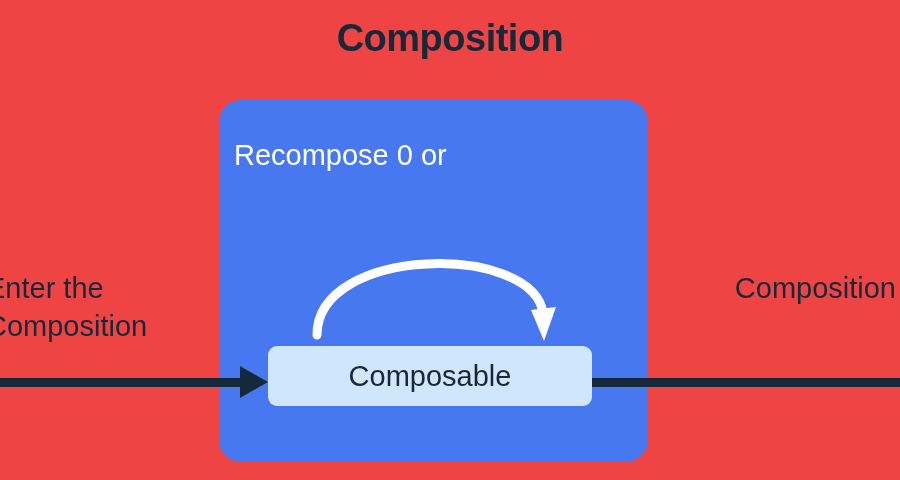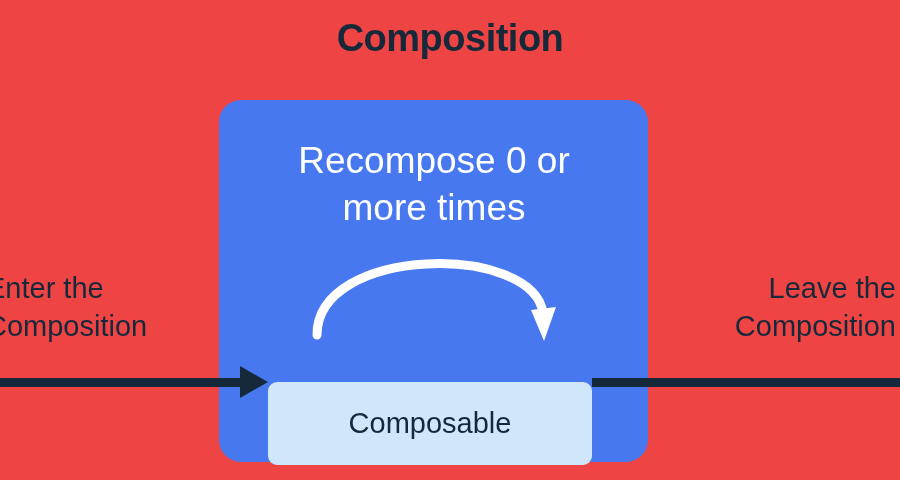--- a/index.html
+++ b/index.html
@@ -42,22 +42,22 @@
     background: #4778ef;
     border-radius: 22px;
   }
 
   
   .recompose-caption {
     position: absolute;
     left: 234px;
     top: 137px;
     width: 400px;
-    text-align: center;
-    font-size: 37px;
+    text-align: left;
+    font-size: 29px;
     color: #ffffff;
     line-height: 1.28;
     font-weight: 400;
   }
 
   
   .recompose-arrow {
     position: absolute;
     left: 300px;
     top: 225px;
@@ -65,27 +65,26 @@
     height: 125px;
     overflow: visible;
   }
 
   
   .composable-box {
     position: absolute;
     left: 268px;
     top: 346px;
     width: 324px;
-    height: 83px;
+    height: 60px;
     background: #d0e7fb;
     border-radius: 9px;
     display: flex;
     align-items: center;
     justify-content: center;
-    margin-top: 36px;
   }
   .composable-label {
     font-size: 29px;
     color: #16293a;
     line-height: 1;
   }
 
   
   .flow-line {
     position: absolute;
@@ -130,21 +129,20 @@
 <body>
 
 <div id="canvas">
 
   <div class="title">Composition</div>
 
   <div class="composition-box"></div>
 
   <div class="recompose-caption">
     <div>Recompose 0 or</div>
-    <div>more times</div>
   </div>
 
   <svg class="recompose-arrow" viewBox="0 0 270 125">
     <path d="M 17 110 C 17 20, 233 18, 243 88" fill="none" stroke="#ffffff" stroke-width="9" stroke-linecap="round"></path>
     <path d="M 231 85 L 256 82 L 244 116 Z" fill="#ffffff"></path>
   </svg>
 
   <div class="composable-box">
     <span class="composable-label">Composable</span>
   </div>
@@ -153,17 +151,16 @@
   <div class="arrowhead-enter"></div>
 
   <div class="flow-line flow-line-leave"></div>
 
   <div class="side-caption caption-enter">
     <div>Enter the</div>
     <div>Composition</div>
   </div>
 
   <div class="side-caption caption-leave">
-    <div>Leave the</div>
     <div>Composition</div>
   </div>
 
 </div>
 
 </body></html>

